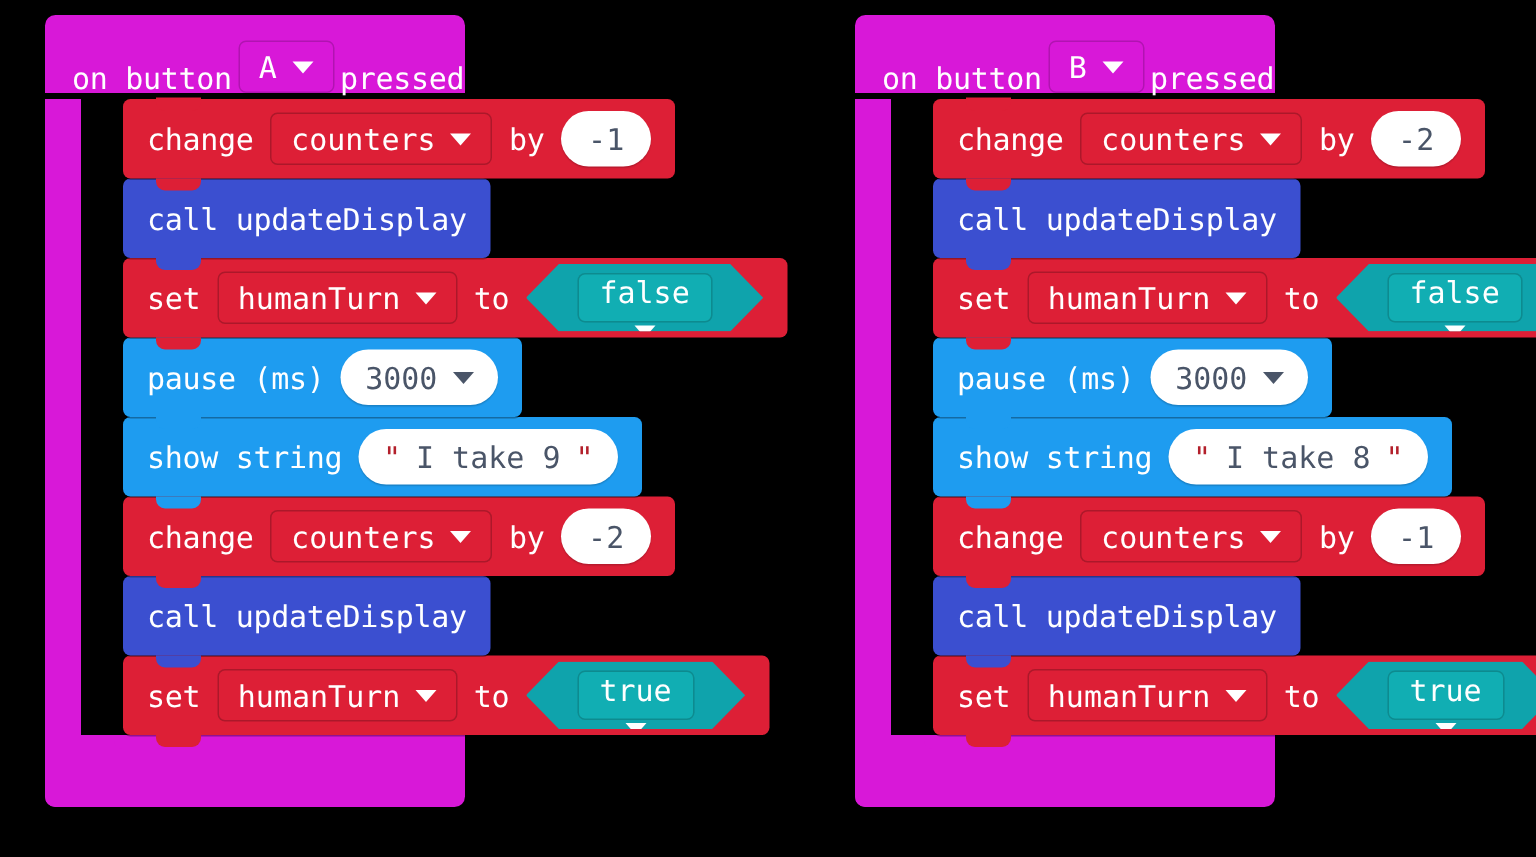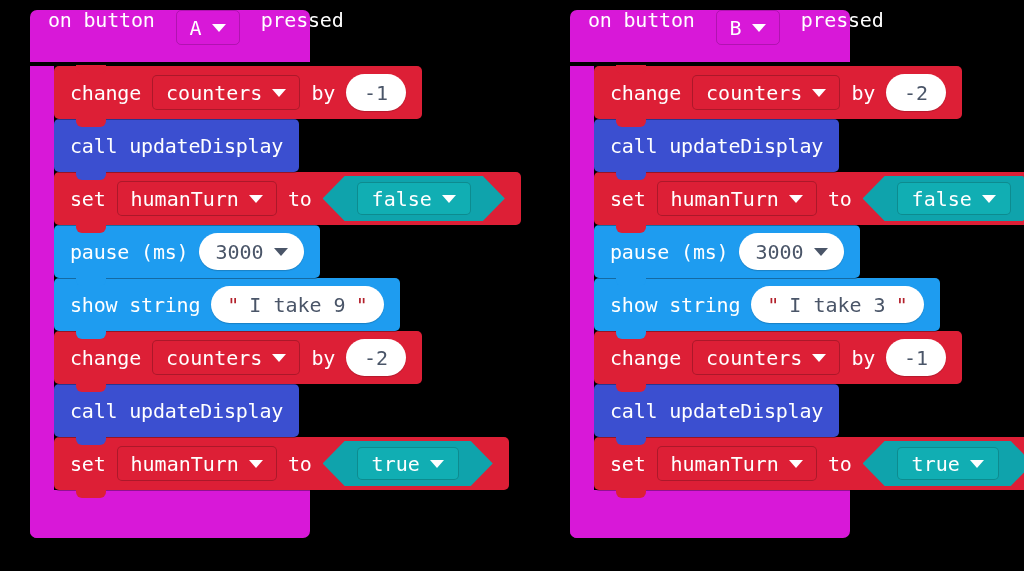--- a/index.html
+++ b/index.html
@@ -16,22 +16,22 @@
   .stack{position:absolute;}
 
   .event-wrap{
     position:absolute;left:0;top:0;
     border-radius:7px 7px 7px 7px;
     box-shadow:0 1px 0 rgba(0,0,0,.35);
   }
   .event-hat{
     position:absolute;left:0;top:0;height:52px;
     border-radius:7px 7px 0 0;
-    display:flex;align-items:flex-start;
-    padding-left:18px;gap:21px;
+    display:flex;align-items:flex-end;
+    padding-left:18px;gap:4px;
     box-sizing:border-box;
   }
   .event-spine{
     position:absolute;left:0;
     width:24px;
     border-radius:0 0 7px 7px;
   }
   .event-foot{
     position:absolute;left:0;
     border-radius:0 0 7px 7px;
@@ -45,20 +45,21 @@
   
   .blk{
     position:absolute;
     height:53px;
     border-radius:5px;
     display:flex;align-items:center;
     padding-left:16px;padding-right:16px;
     box-sizing:border-box;
     gap:11px;
     box-shadow:0 1px 0 rgba(0,0,0,.32);
+    margin-left:28px;
   }
   
   .blk::before{
     content:"";position:absolute;left:22px;top:-1px;
     width:30px;height:9px;
     background:inherit;
     border-radius:0 0 6px 6px;
     box-shadow:none;
   }
   
@@ -126,20 +127,21 @@
   .hex{
     clip-path:polygon(0% 50%, 22px 0%, calc(100% - 22px) 0%, 100% 50%, calc(100% - 22px) 100%, 22px 100%);
   }
   .hex-inner{
     display:inline-flex;align-items:center;gap:10px;
     height:33px;padding:0 14px;
     border-radius:5px;
     border:1px solid rgba(0,0,0,.20);
     color:#fff;font-size:20px;white-space:nowrap;
     box-sizing:border-box;
+    flex-direction:column;
   }
   .hex-inner .caret{
     width:0;height:0;
     border-left:7px solid transparent;
     border-right:7px solid transparent;
     border-top:8px solid #fff;
     display:inline-block;
   }
 </style>
 </head>
@@ -284,21 +286,21 @@
         <span class="blk-label">pause (ms)</span>
         <span class="pill">
           <span>3000</span>
           <span class="caret-d"></span>
         </span>
       </div>
       <div class="blk" style="left: 24px; top: 268px; background: rgb(30, 156, 240); z-index: 96;">
         <span class="blk-label">show string</span>
         <span class="pill">
           <span class="q">"</span>
-          <span class="strtxt">I take 3</span>
+          <span class="strtxt">I take 8</span>
           <span class="q">"</span>
         </span>
       </div>
       <div class="blk" style="left: 24px; top: 321px; background: rgb(221, 31, 54); z-index: 95;">
         <span class="blk-label">change</span>
         <span class="dd" style="background: rgb(221, 31, 54);">
           <span>counters</span>
           <span class="caret"></span>
         </span>
         <span class="blk-label">by</span>

